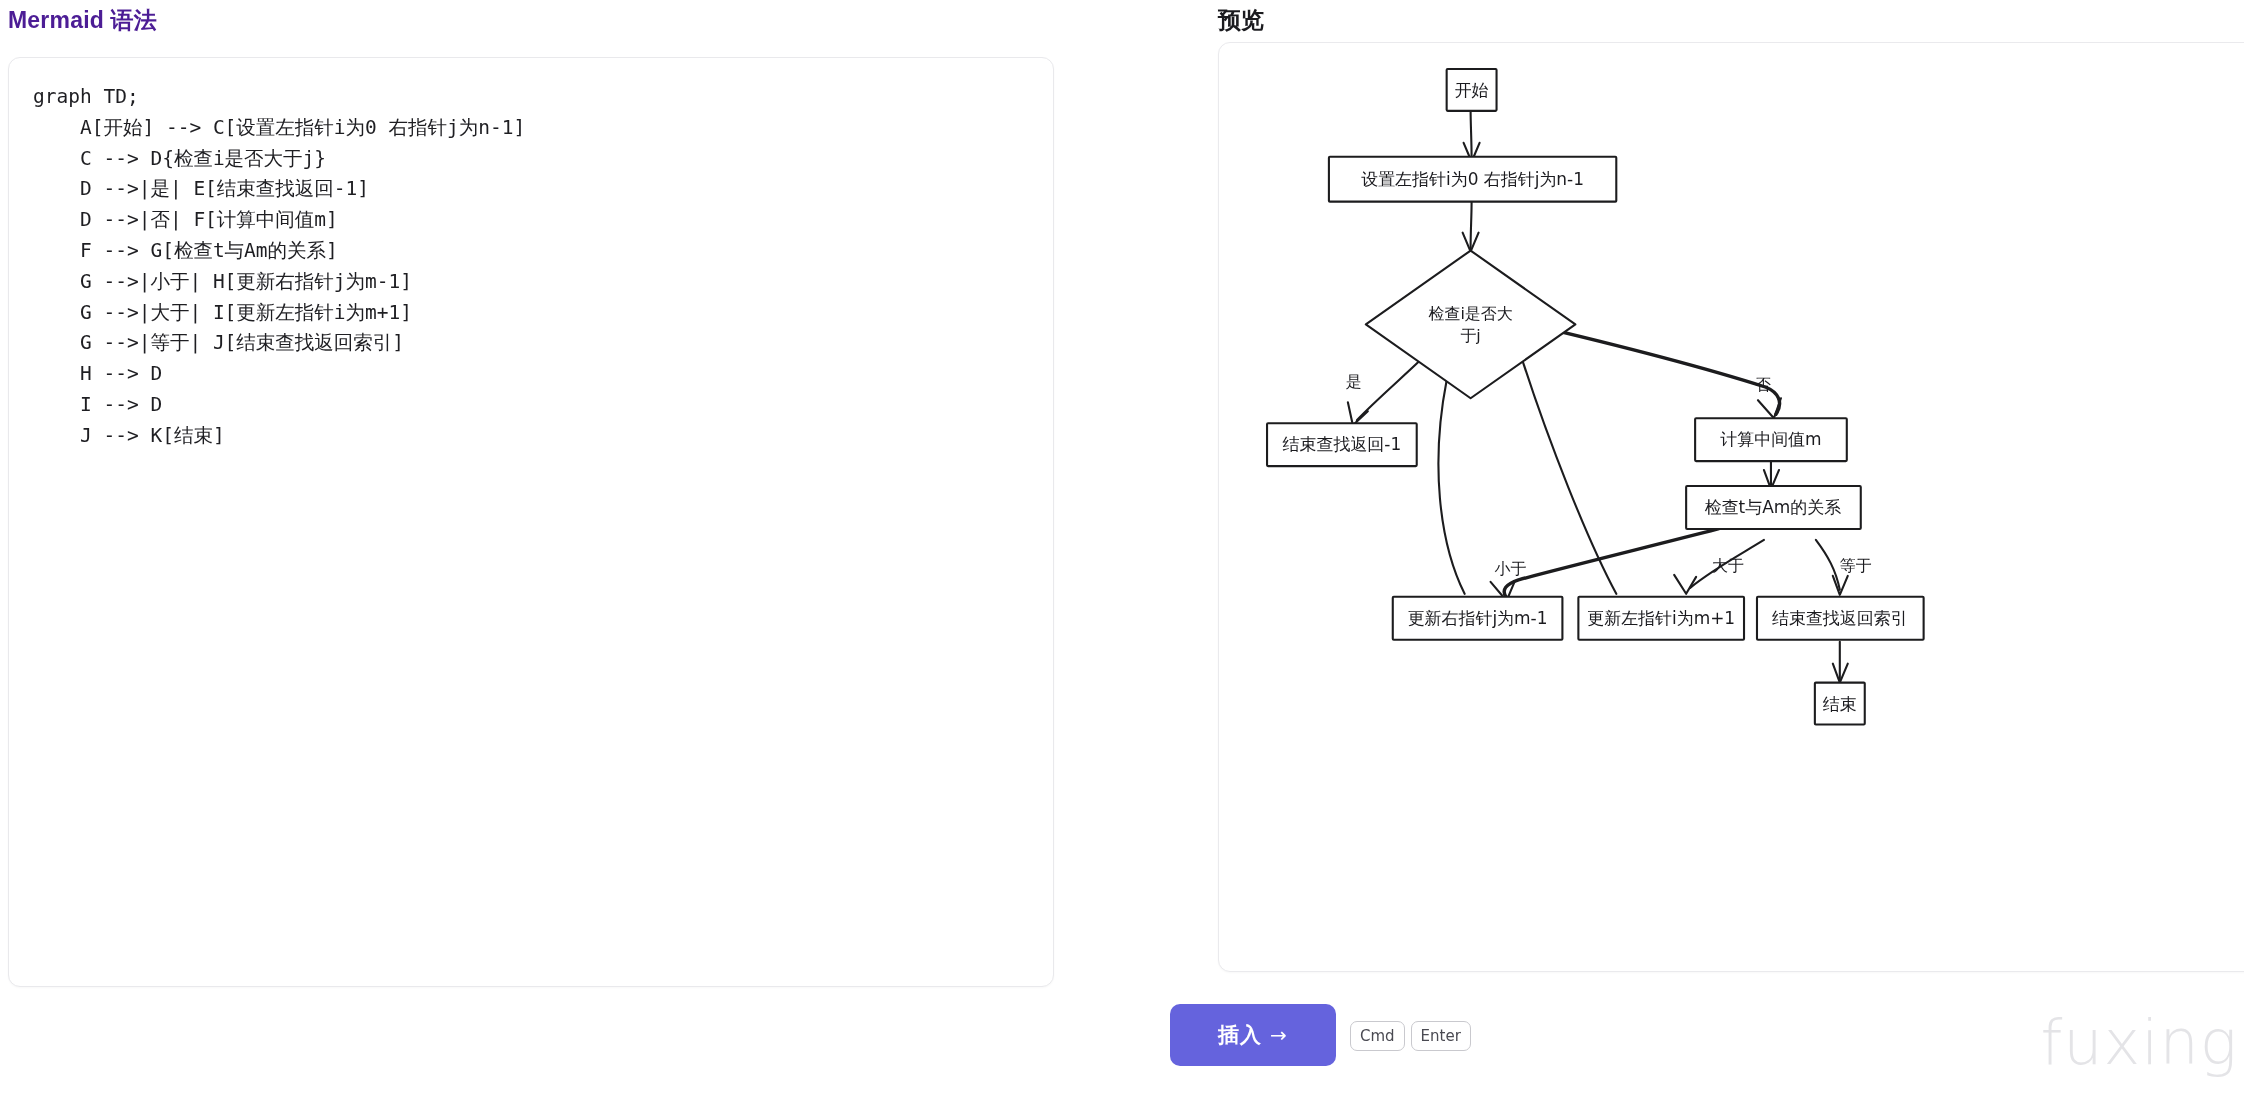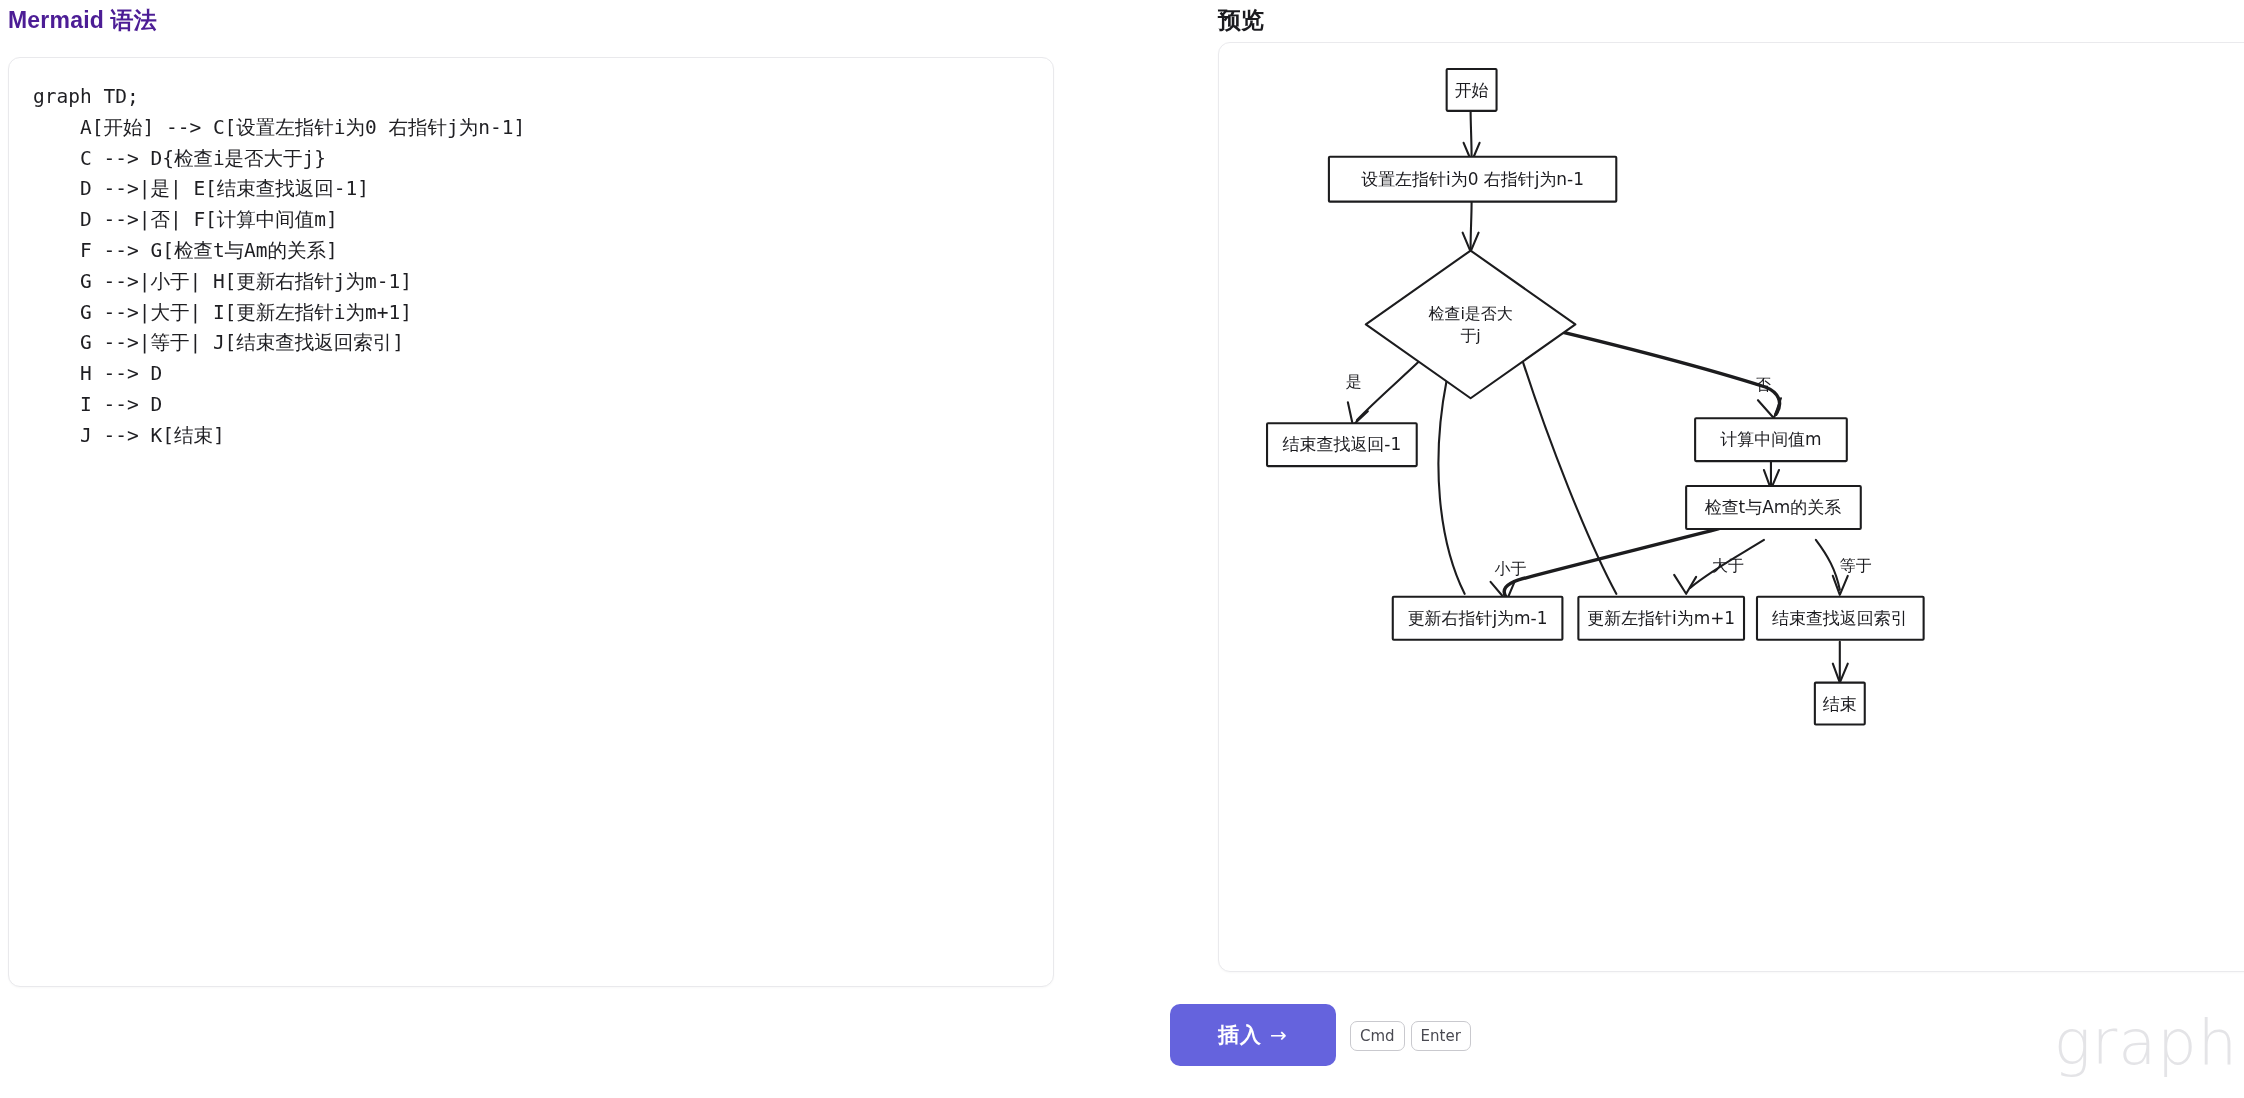--- a/index.html
+++ b/index.html
@@ -297,16 +297,16 @@
     <button class="insert-btn">
       <span>插入</span>
       <span class="arrow">→</span>
     </button>
 
     <div class="kbd-group">
       <span class="kbd">Cmd</span>
       <span class="kbd">Enter</span>
     </div>
 
-    <div class="watermark">graph</div>
+    <div class="watermark">fuxing</div>
   </div>
 
 </div>
 
 </body></html>

